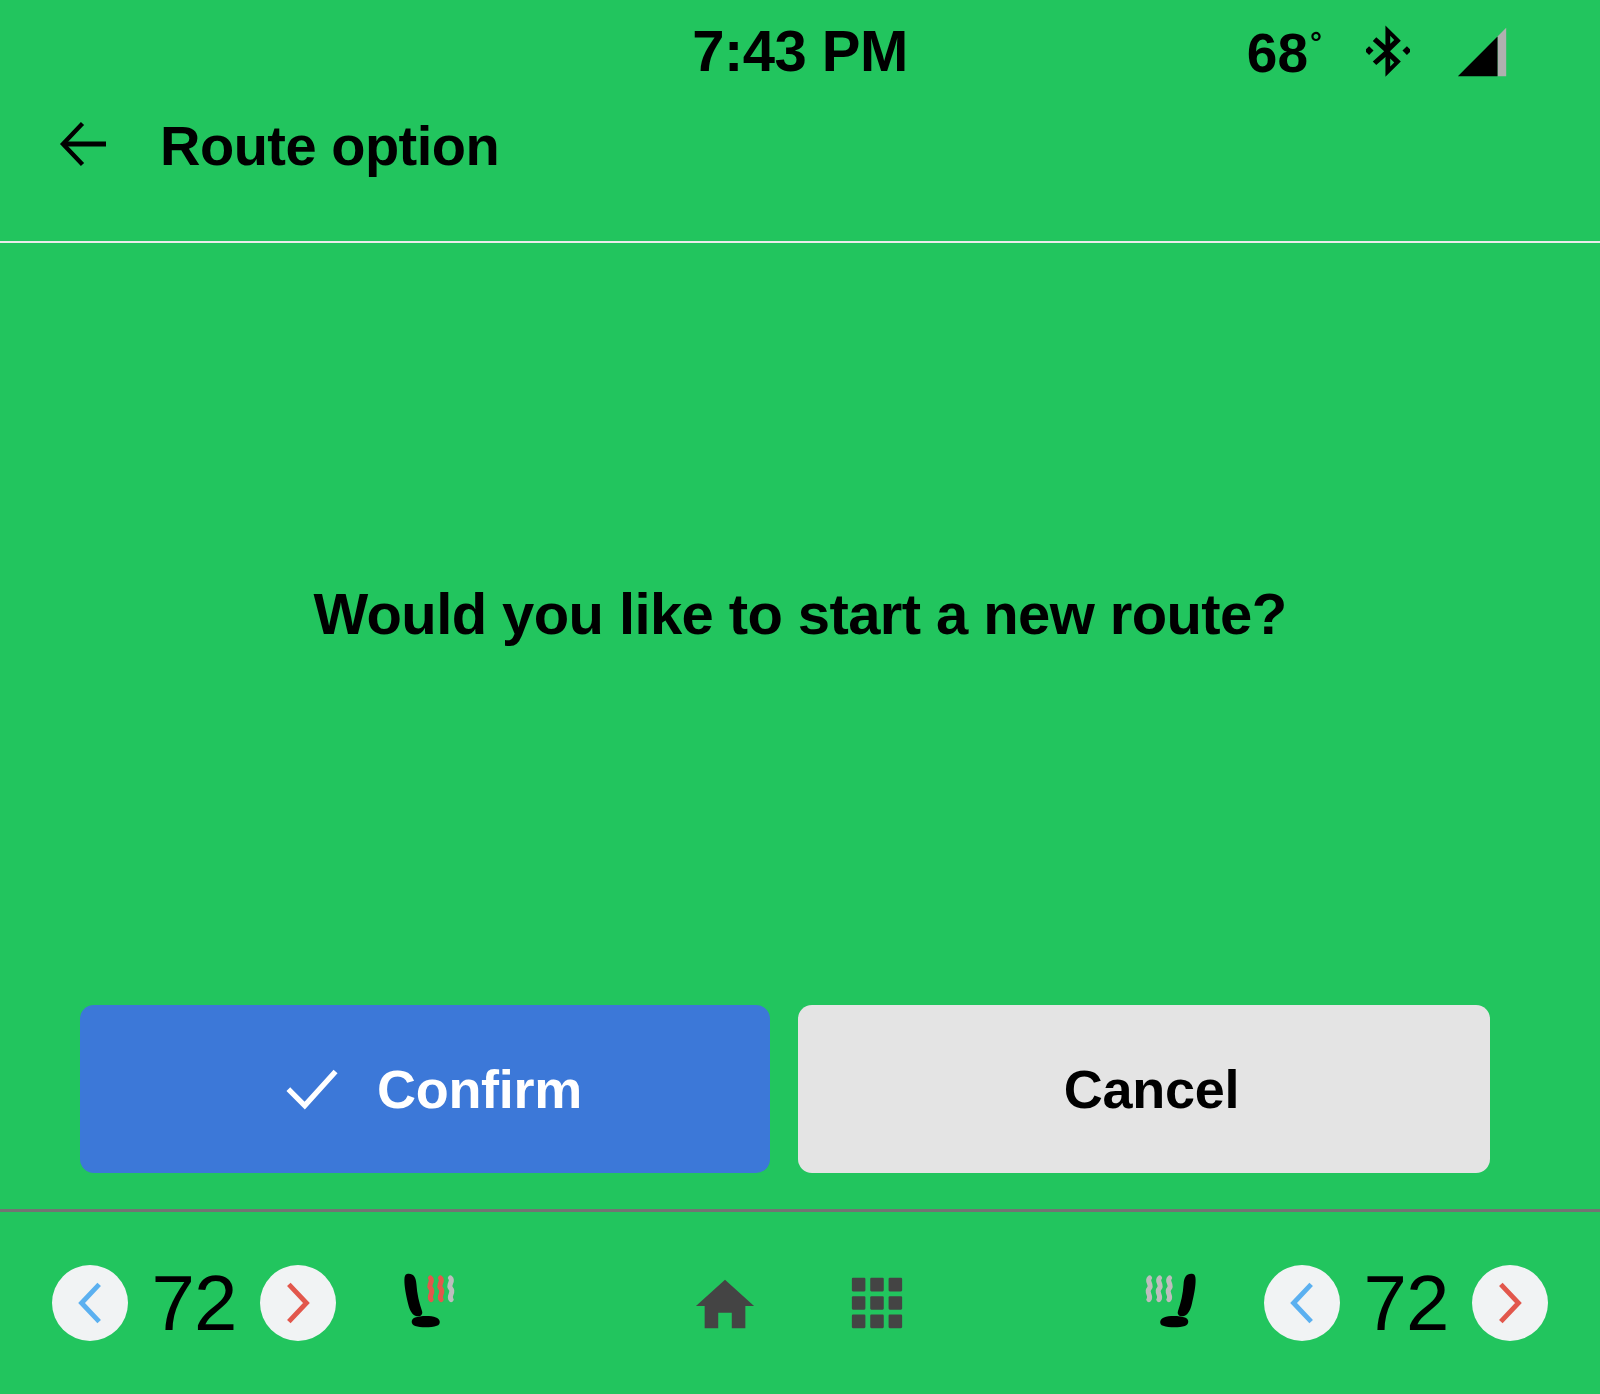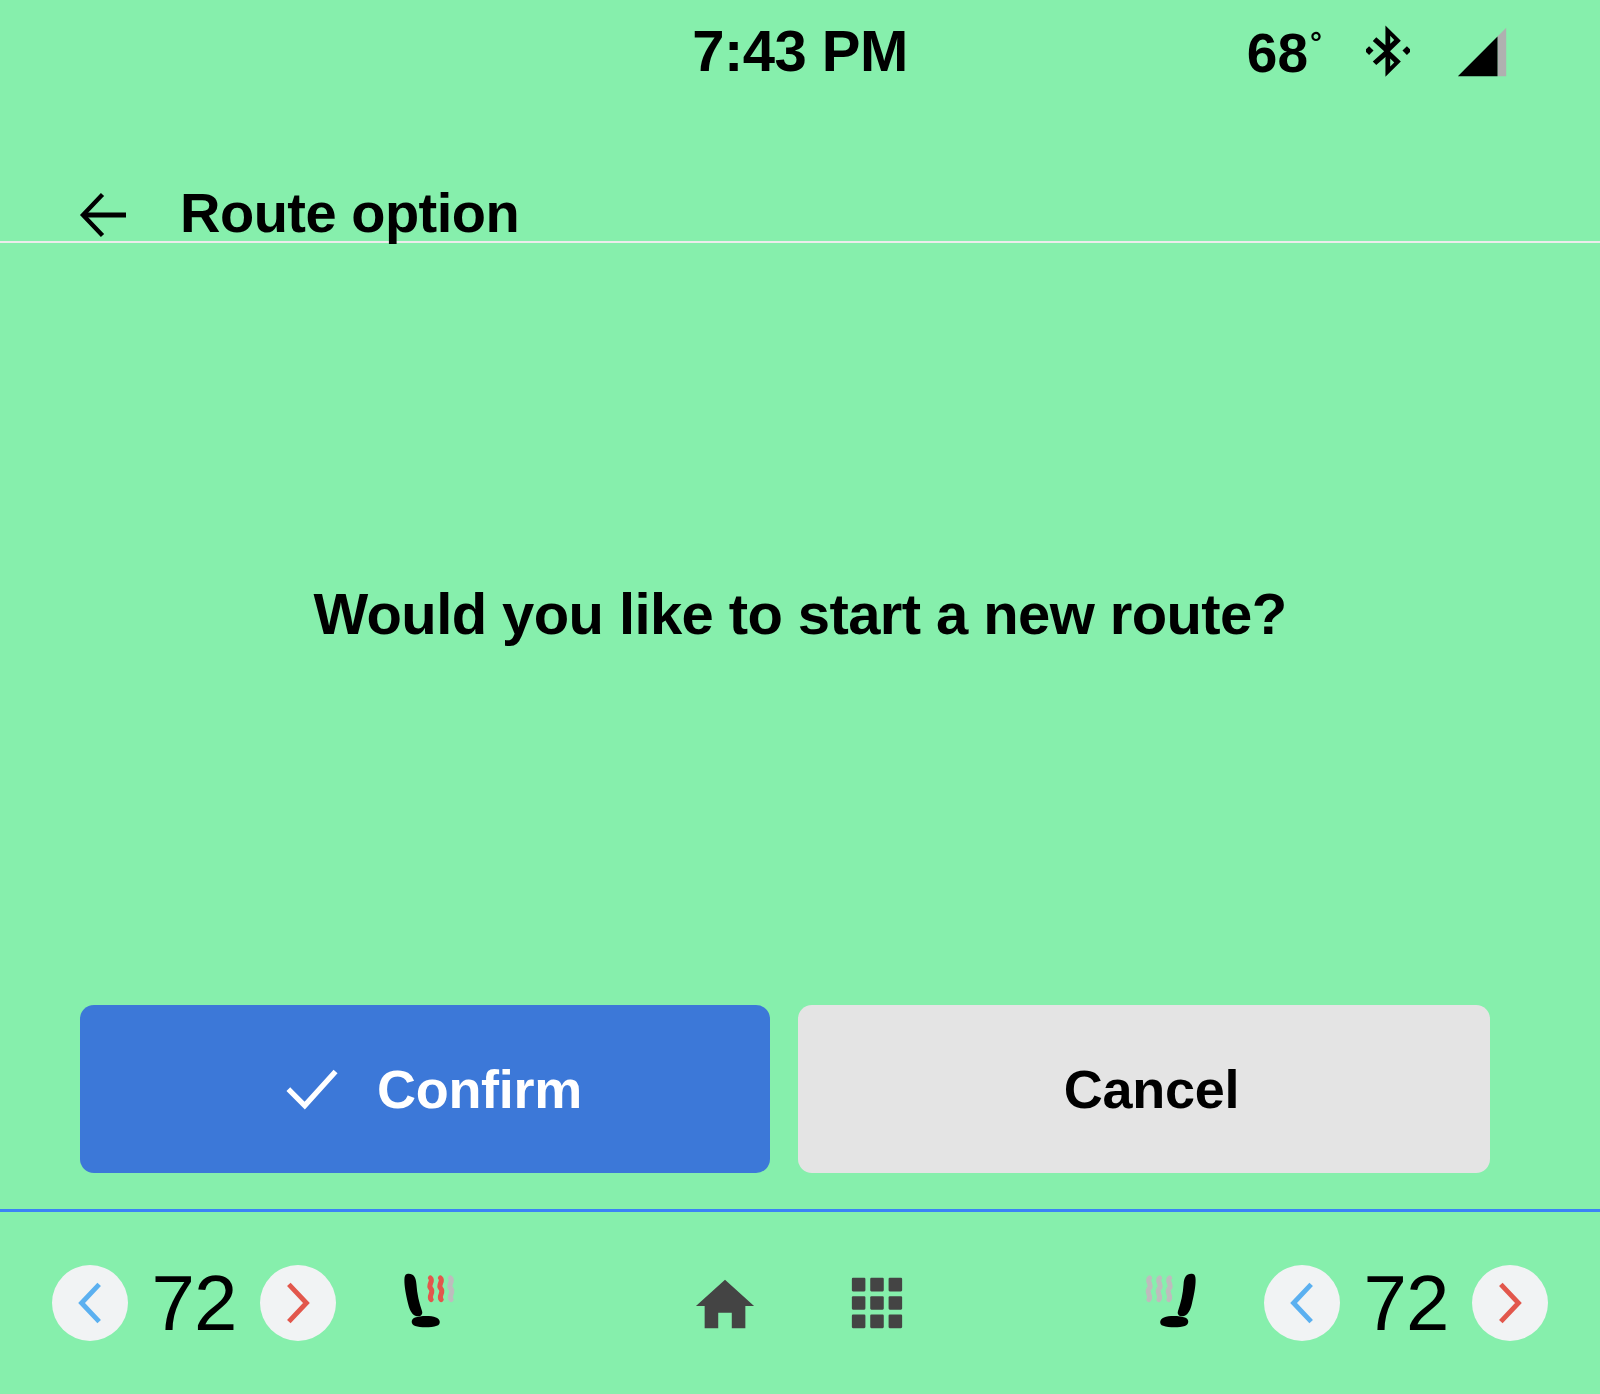--- a/index.html
+++ b/index.html
@@ -7,21 +7,21 @@
     width: 1600px;
     height: 1394px;
     background: #ffffff;
     font-family: "Liberation Sans", sans-serif;
     overflow: hidden;
   }
   #screen {
     position: relative;
     width: 1600px;
     height: 1394px;
-    background: #86efac;
+    background: #22c55e;
     display: flex;
     flex-direction: column;
   }
 
   
   .status-bar {
     position: relative;
     height: 118px;
     flex: 0 0 118px;
     width: 100%;
@@ -62,42 +62,42 @@
   }
   .bt-icon { width: 44px; height: 60px; display:block; }
   .signal-icon { width: 58px; height: 58px; display:block; }
 
   
   .app-bar {
     position: relative;
     flex: 0 0 125px;
     height: 125px;
     display: flex;
-    align-items: flex-end;
-    padding-left: 78px;
+    align-items: flex-start;
+    padding-left: 58px;
     border-bottom: 2px solid #ececec;
   }
   .back-arrow { width: 52px; height: 52px; display:block; flex:0 0 52px; }
   .app-title {
     margin-left: 50px;
     font-size: 56px;
     font-weight: 700;
     color: #000;
     letter-spacing: -0.5px;
     line-height: 1;
   }
 
   
   .content {
     position: relative;
     flex: 1 1 auto;
     display: flex;
     flex-direction: column;
     align-items: center;
-    border-bottom: 3px solid #3b82f6;
+    border-bottom: 3px solid #737373;
   }
   .prompt {
     position: absolute;
     top: 342px;
     left: 0; right: 0;
     text-align: center;
     font-size: 58px;
     font-weight: 700;
     color: #000;
     letter-spacing: -0.6px;

